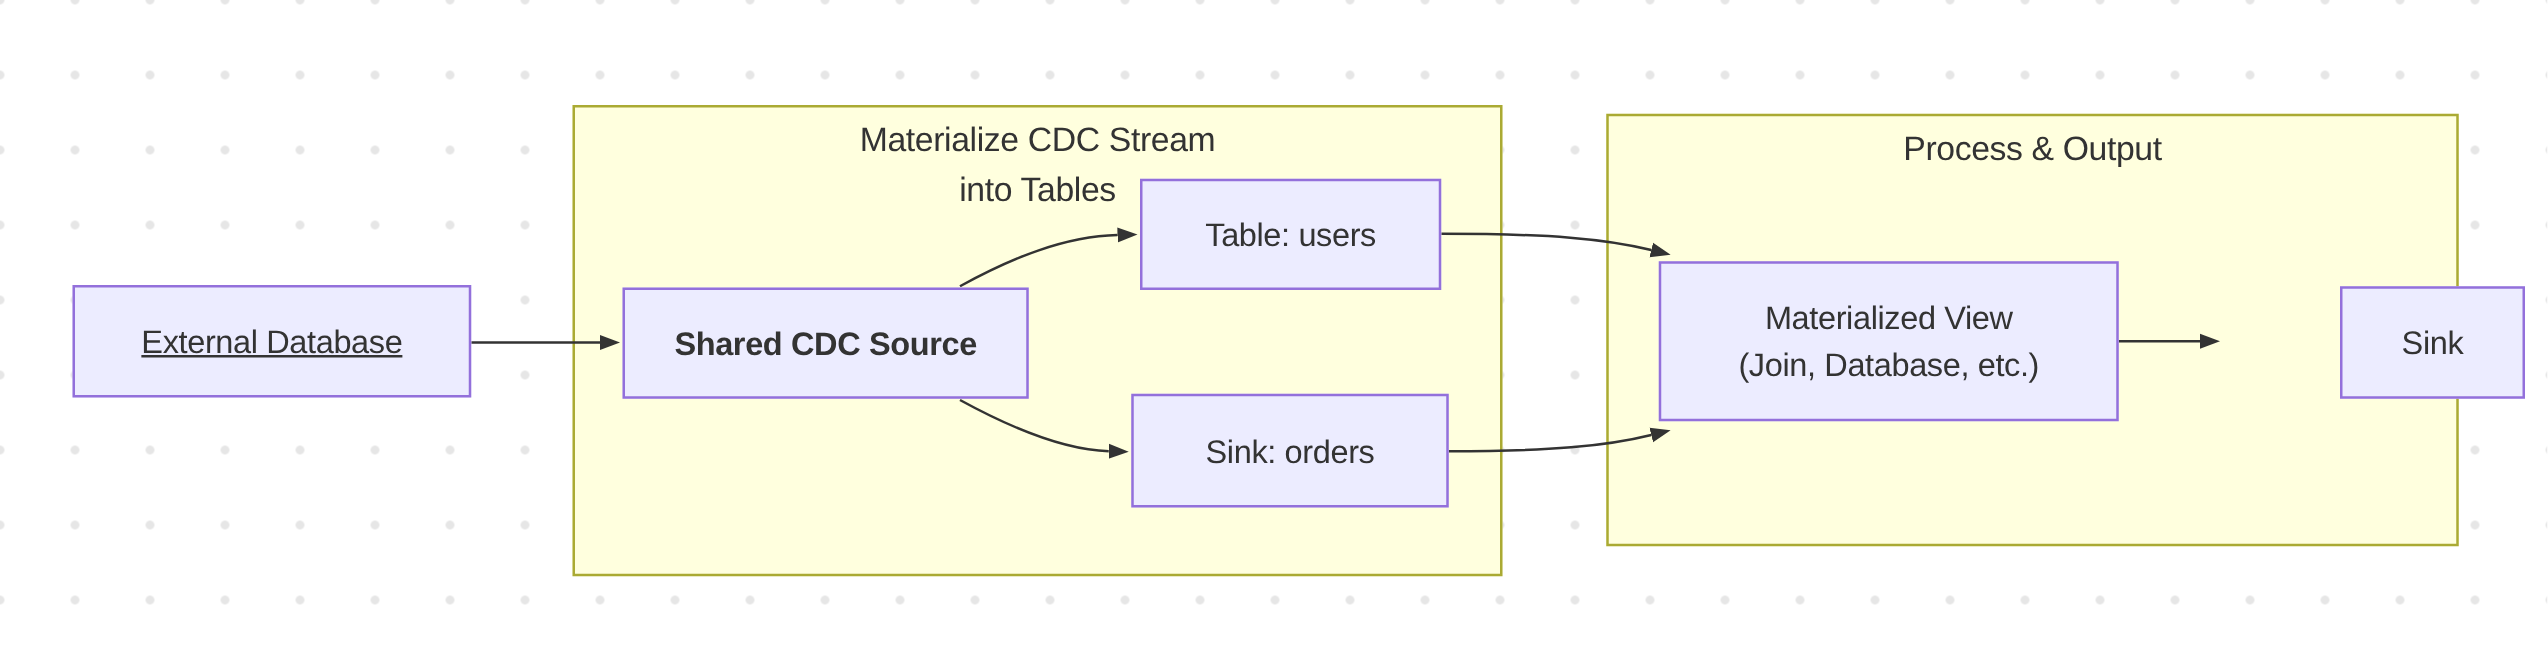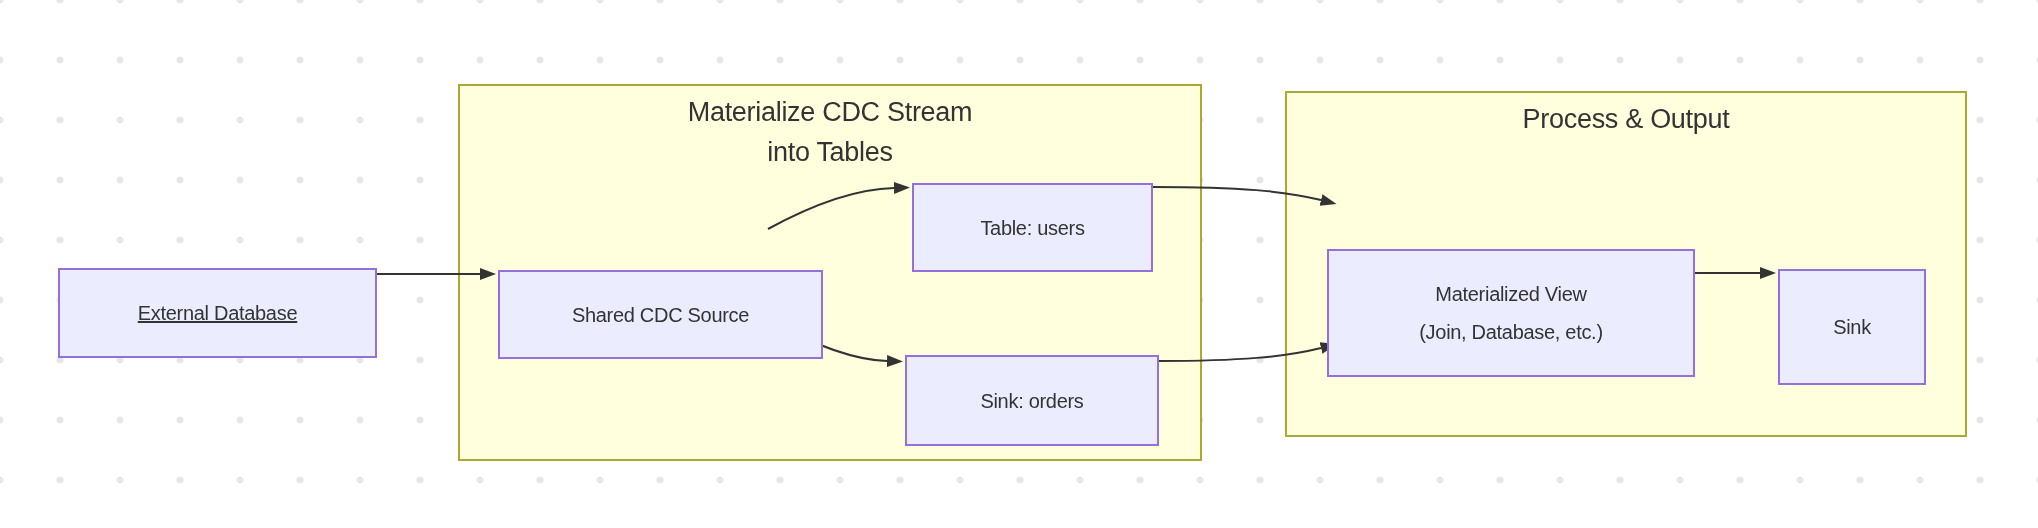--- a/index.html
+++ b/index.html
@@ -44,33 +44,32 @@
   .node {
     position: absolute;
     background: var(--node-fill, #ececff);
     border: 2px solid var(--node-border, #9370db);
     box-sizing: border-box;
     display: flex;
     flex-direction: column;
     align-items: center;
     justify-content: center;
     text-align: center;
-    font-size: 20px;
+    font-size: 26px;
     line-height: 38px;
     letter-spacing: -0.3px;
     color: var(--text, #333333);
     z-index: 2;
-    margin-top: 40px;
   }
   #node-external-db       { left: 58px;   top: 228px; width: 319px; height: 90px; text-decoration: underline;  }
-  #node-shared-cdc        { left: 498px;  top: 230px; width: 325px; height: 89px;  }
+  #node-shared-cdc        { left: 498px;  top: 230px; width: 325px; height: 89px; font-weight: bold;  }
   #node-table-users       { left: 912px;  top: 143px; width: 241px; height: 89px;  }
   #node-table-orders      { left: 905px;  top: 315px; width: 254px; height: 91px;  }
   #node-materialized-view { left: 1327px; top: 209px; width: 368px; height: 128px; }
-  #node-sink              { left: 1778px; top: 229px; width: 148px; height: 116px;  }
+  #node-sink              { left: 1872px; top: 229px; width: 148px; height: 90px;  }
 
   .edges-layer {
     position: absolute;
     left: 0; top: 0;
     width: 2038px;
     height: 528px;
     z-index: 1;
     pointer-events: none;
   }
   .edges-layer path {

